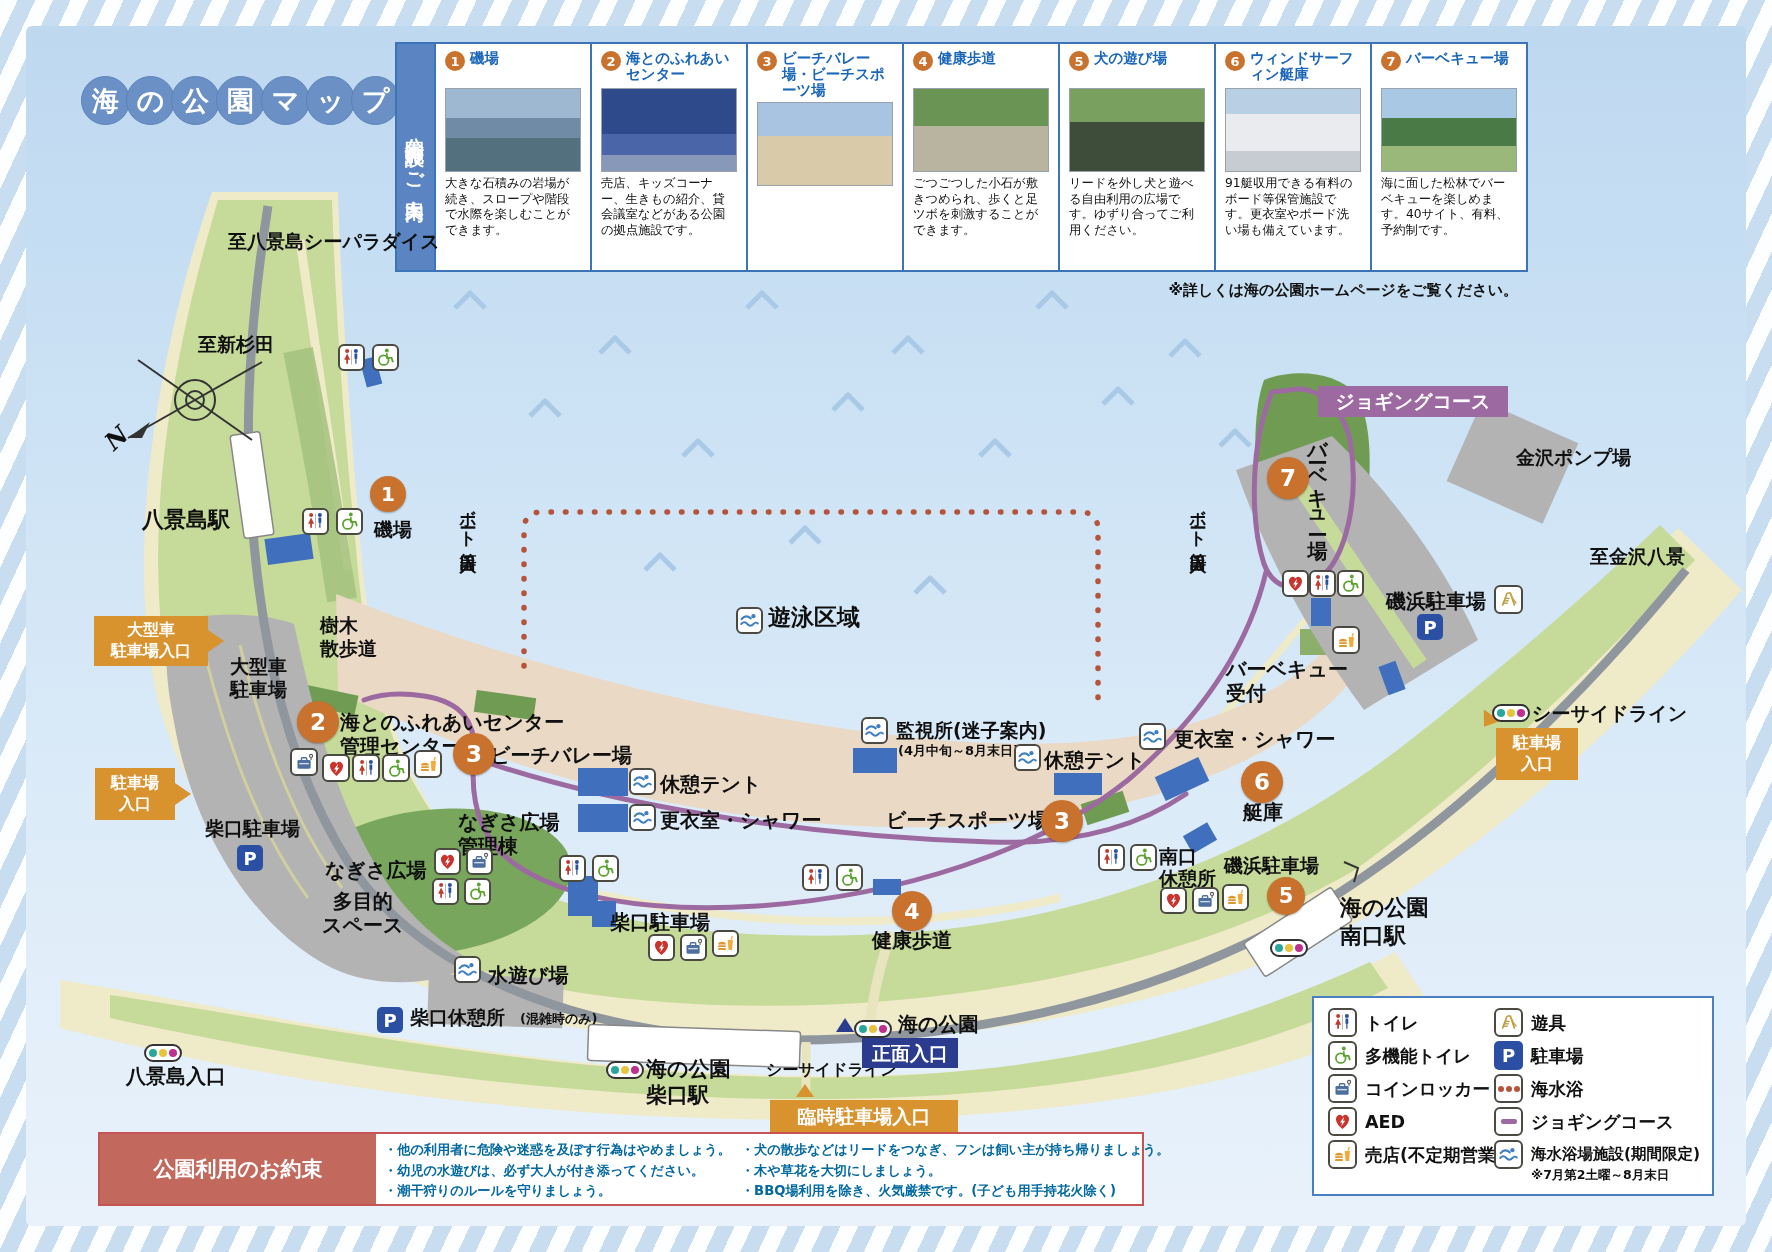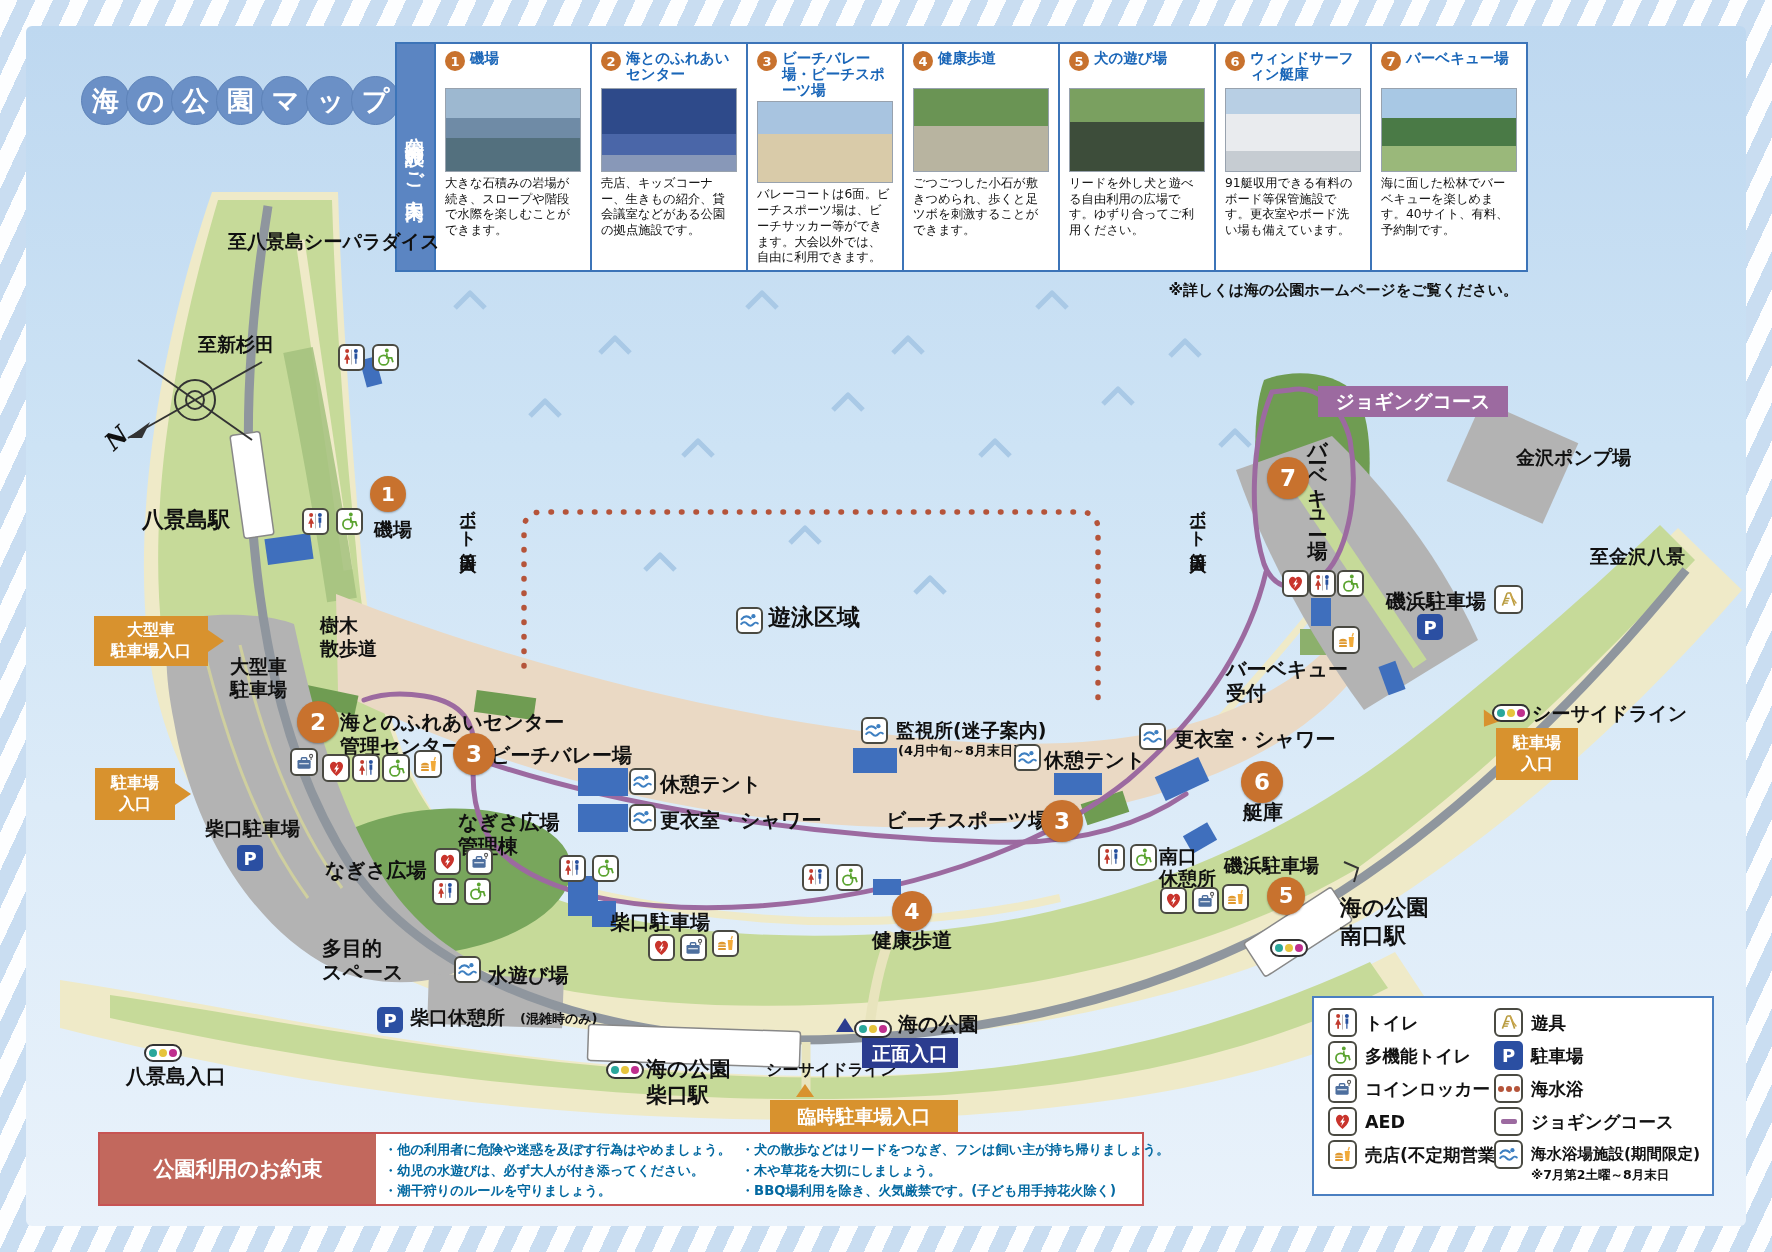--- a/index.html
+++ b/index.html
@@ -260,21 +260,20 @@
           </div>
     <div class="photo"></div>
     <div class="desc">売店、キッズコーナー、生きもの紹介、貸会議室などがある公園の拠点施設です。</div>
   </div>
   <div class="card">
     <div class="card-top">
             <span class="numc-s">3</span>
       <span class="ct">ビーチバレー場・ビーチスポーツ場</span>
           </div>
     <div class="photo"></div>
-    <div class="desc">バレーコートは6面。ビーチスポーツ場は、ビーチサッカー等ができます。大会以外では、自由に利用できます。</div>
   </div>
   <div class="card">
     <div class="card-top">
             <span class="numc-s">4</span>
       <span class="ct">健康歩道</span>
           </div>
     <div class="photo"></div>
     <div class="desc">ごつごつした小石が敷きつめられ、歩くと足ツボを刺激することができます。</div>
   </div>
   <div class="card">
@@ -314,21 +313,21 @@
 散歩道</div>
 <div class="ml" style="left:179px;top:791px;">柴口駐車場</div>
 <div class="ml vert" style="left:432px;top:472px;height:170px;font-size:17px;">ボート等出入口</div>
 <div class="ml" style="left:348px;top:492px;">磯場</div>
 <div class="ml" style="left:314px;top:684px;font-size:20px;">海とのふれあいセンター
 管理センター</div>
 <div class="ml" style="left:464px;top:717px;font-size:20px;">ビーチバレー場</div>
 <div class="ml" style="left:432px;top:784px;font-size:20px;">なぎさ広場
 管理棟</div>
 <div class="ml" style="left:299px;top:832px;font-size:20px;">なぎさ広場</div>
-<div class="ml" style="left:296px;top:910px;font-size:20px;">多目的
+<div class="ml" style="left:296px;top:863px;font-size:20px;text-align:center;">多目的
 スペース</div>
 <div class="ml" style="left:462px;top:937px;font-size:20px;">水遊び場</div>
 <div class="ml" style="left:584px;top:884px;font-size:20px;">柴口駐車場</div>
 <div class="ml" style="left:634px;top:746px;font-size:20px;">休憩テント</div>
 <div class="ml" style="left:634px;top:782px;font-size:20px;">更衣室・シャワー</div>
 <div class="ml" style="left:742px;top:578px;font-size:23px;font-weight:700;">遊泳区域</div>
 <div class="ml" style="left:870px;top:693px;">監視所(迷子案内)</div>
 <div class="ml" style="left:872px;top:717px;font-size:13px;">(4月中旬～8月末日)</div>
 <div class="ml" style="left:1018px;top:722px;font-size:20px;">休憩テント</div>
 <div class="ml" style="left:860px;top:782px;font-size:20px;">ビーチスポーツ場</div>

